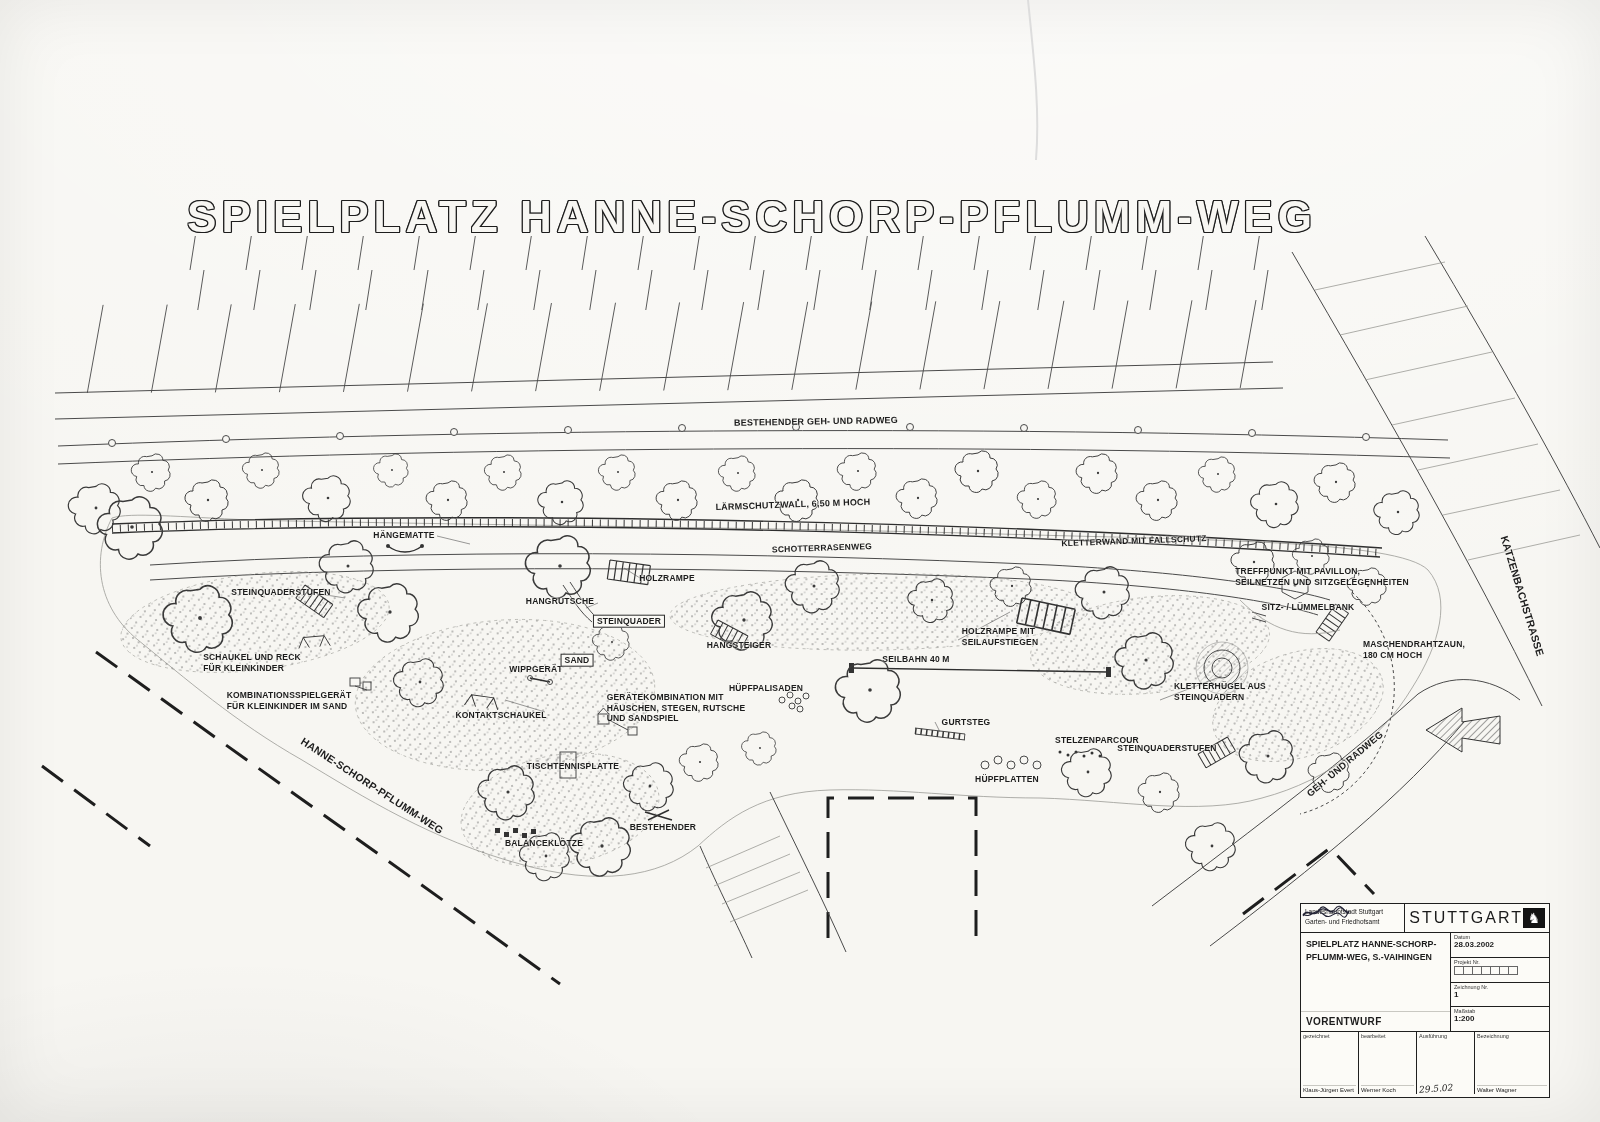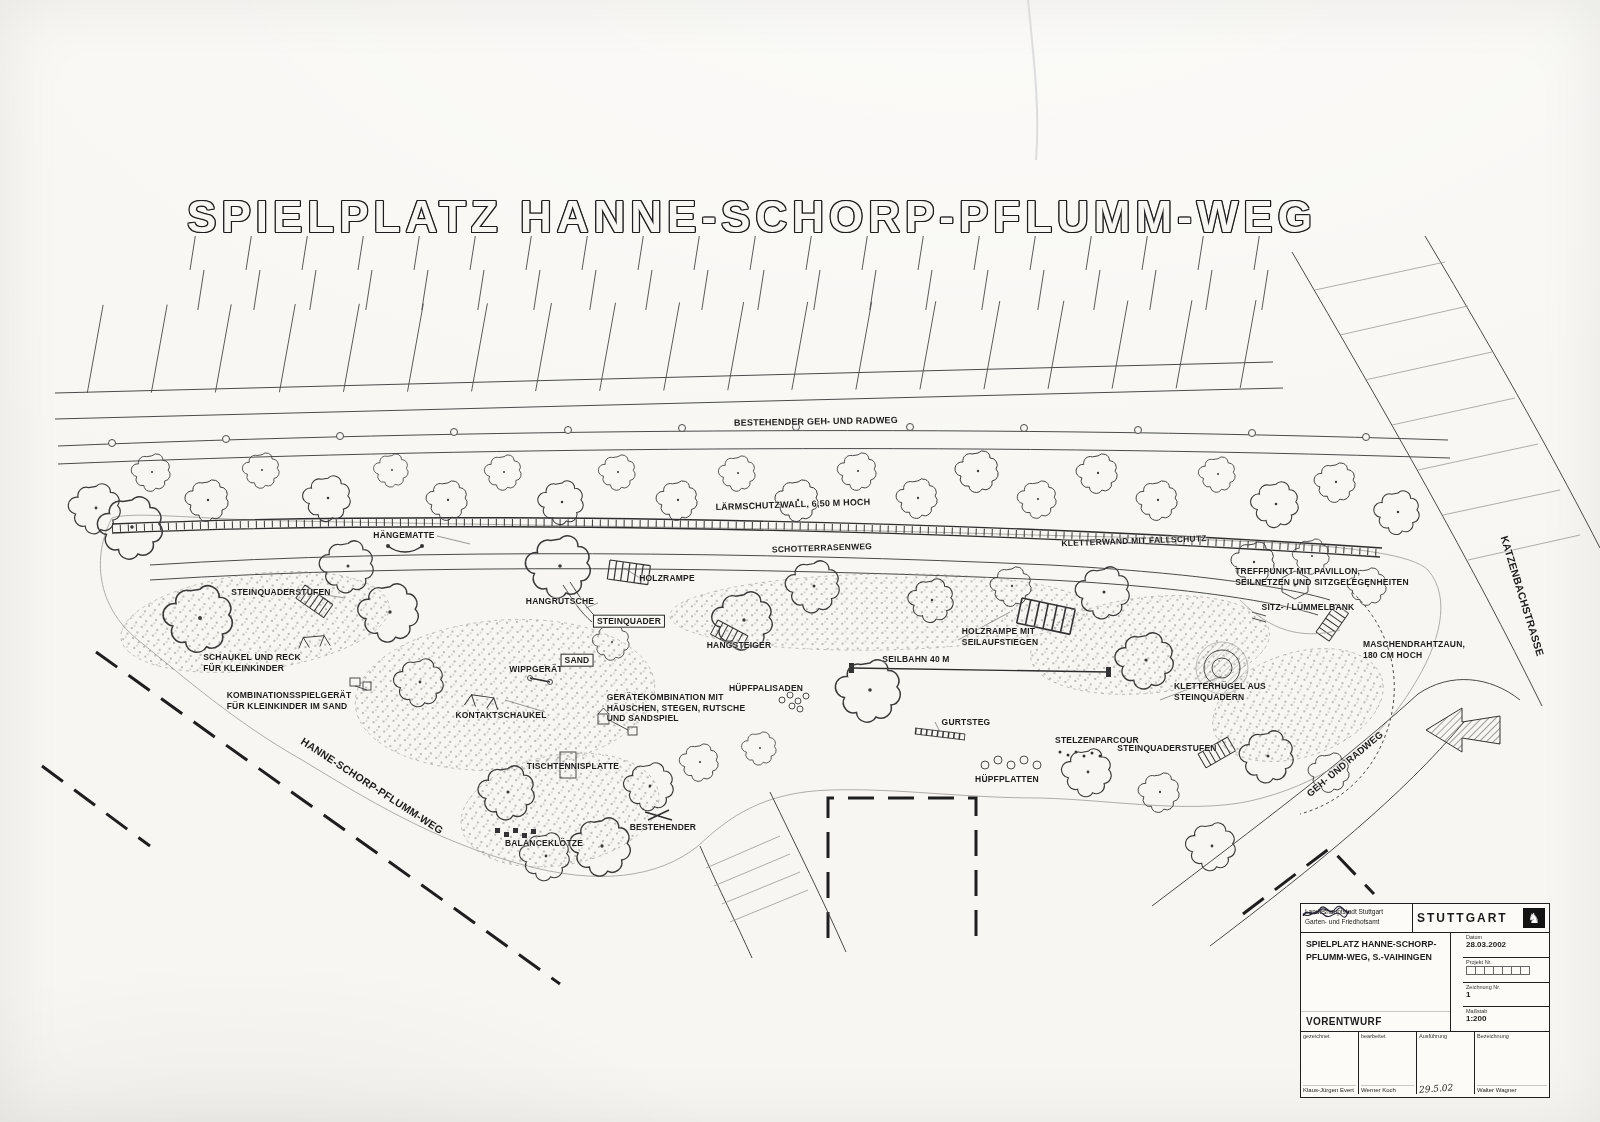--- a/index.html
+++ b/index.html
@@ -33,23 +33,23 @@
     text-shadow:0 0 2px #f7f6f2,0 0 3px #f7f6f2;
   }
   .plan-label.boxed{background:#fbfaf6;border:1px solid #2a2a2a;padding:0 3px;white-space:nowrap;}
   
   .tb{position:absolute;left:1300px;top:903px;width:248px;height:193px;
       border:1.5px solid #1f1f1f;background:#fcfbf7;color:#1b1b1b;font-size:8px;}
   .tb *{box-sizing:border-box;}
   .tb-row1{display:flex;height:29px;border-bottom:1px solid #1f1f1f;}
   .tb-agency{width:112px;border-right:1px solid #1f1f1f;padding:3px 4px;font-size:6.5px;line-height:1.5;}
   .tb-brand{flex:1;display:flex;align-items:center;justify-content:space-between;padding:0 4px;}
-  .tb-brand .brand-name{font-weight:700;font-size:12px;letter-spacing:2px;}
+  .tb-brand .brand-name{font-weight:400;font-size:16px;letter-spacing:2px;}
   .horse{width:22px;height:20px;background:#141414;color:#fff;display:flex;align-items:center;justify-content:center;font-size:14px;border:1px solid #111;}
-  .tb-mid{display:flex;height:99px;border-bottom:1px solid #1f1f1f;gap:12px;}
+  .tb-mid{display:flex;height:99px;border-bottom:1px solid #1f1f1f;}
   .tb-mid-left{width:150px;border-right:1px solid #1f1f1f;display:flex;flex-direction:column;}
   .tb-proj{padding:5px 5px;font-weight:700;font-size:8.8px;line-height:1.45;border-bottom:1px solid #c9c8c2;flex:1;}
   .tb-phase{padding:4px 5px;font-weight:700;font-size:10px;letter-spacing:.4px;}
   .tb-mid-right{flex:1;display:flex;flex-direction:column;}
   .tb-cell{border-bottom:1px solid #1f1f1f;padding:1px 3px;flex:1;}
   .tb-cell:last-child{border-bottom:none;}
   .tb-cell .lab{font-size:5.5px;color:#333;}
   .tb-cell .val{font-weight:700;font-size:8px;}
   .grid-boxes{display:flex;margin-top:1px;}
   .grid-boxes span{width:10px;height:9px;border:1px solid #666;margin-right:-1px;display:inline-block;}

